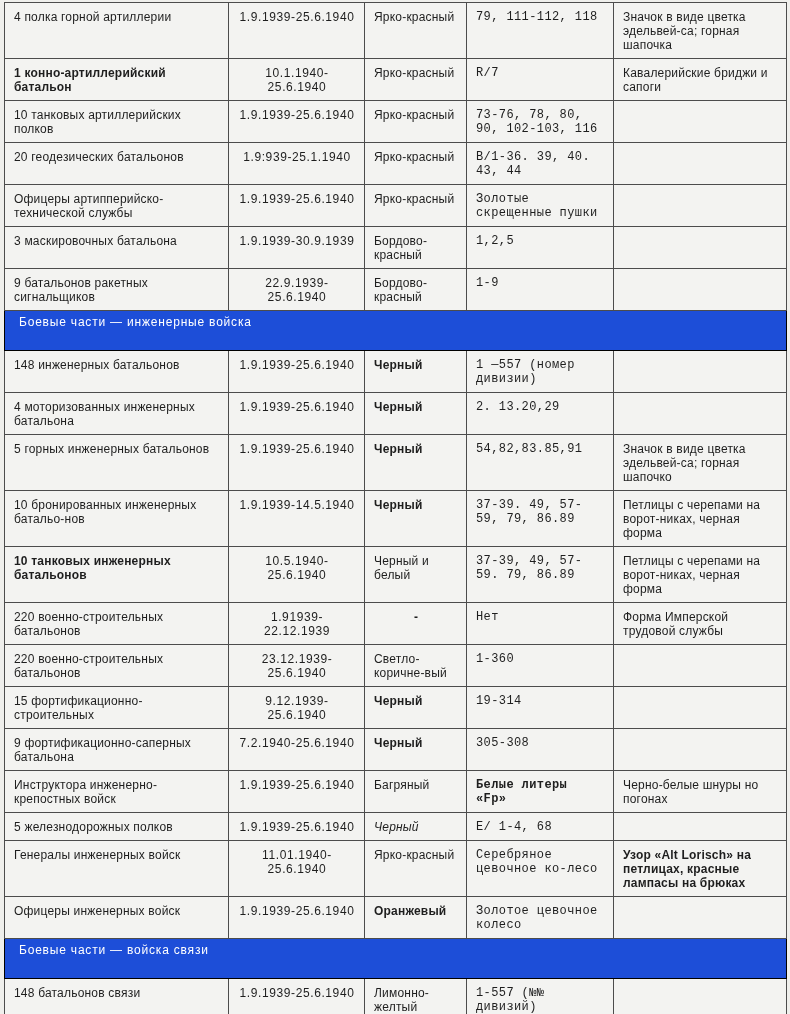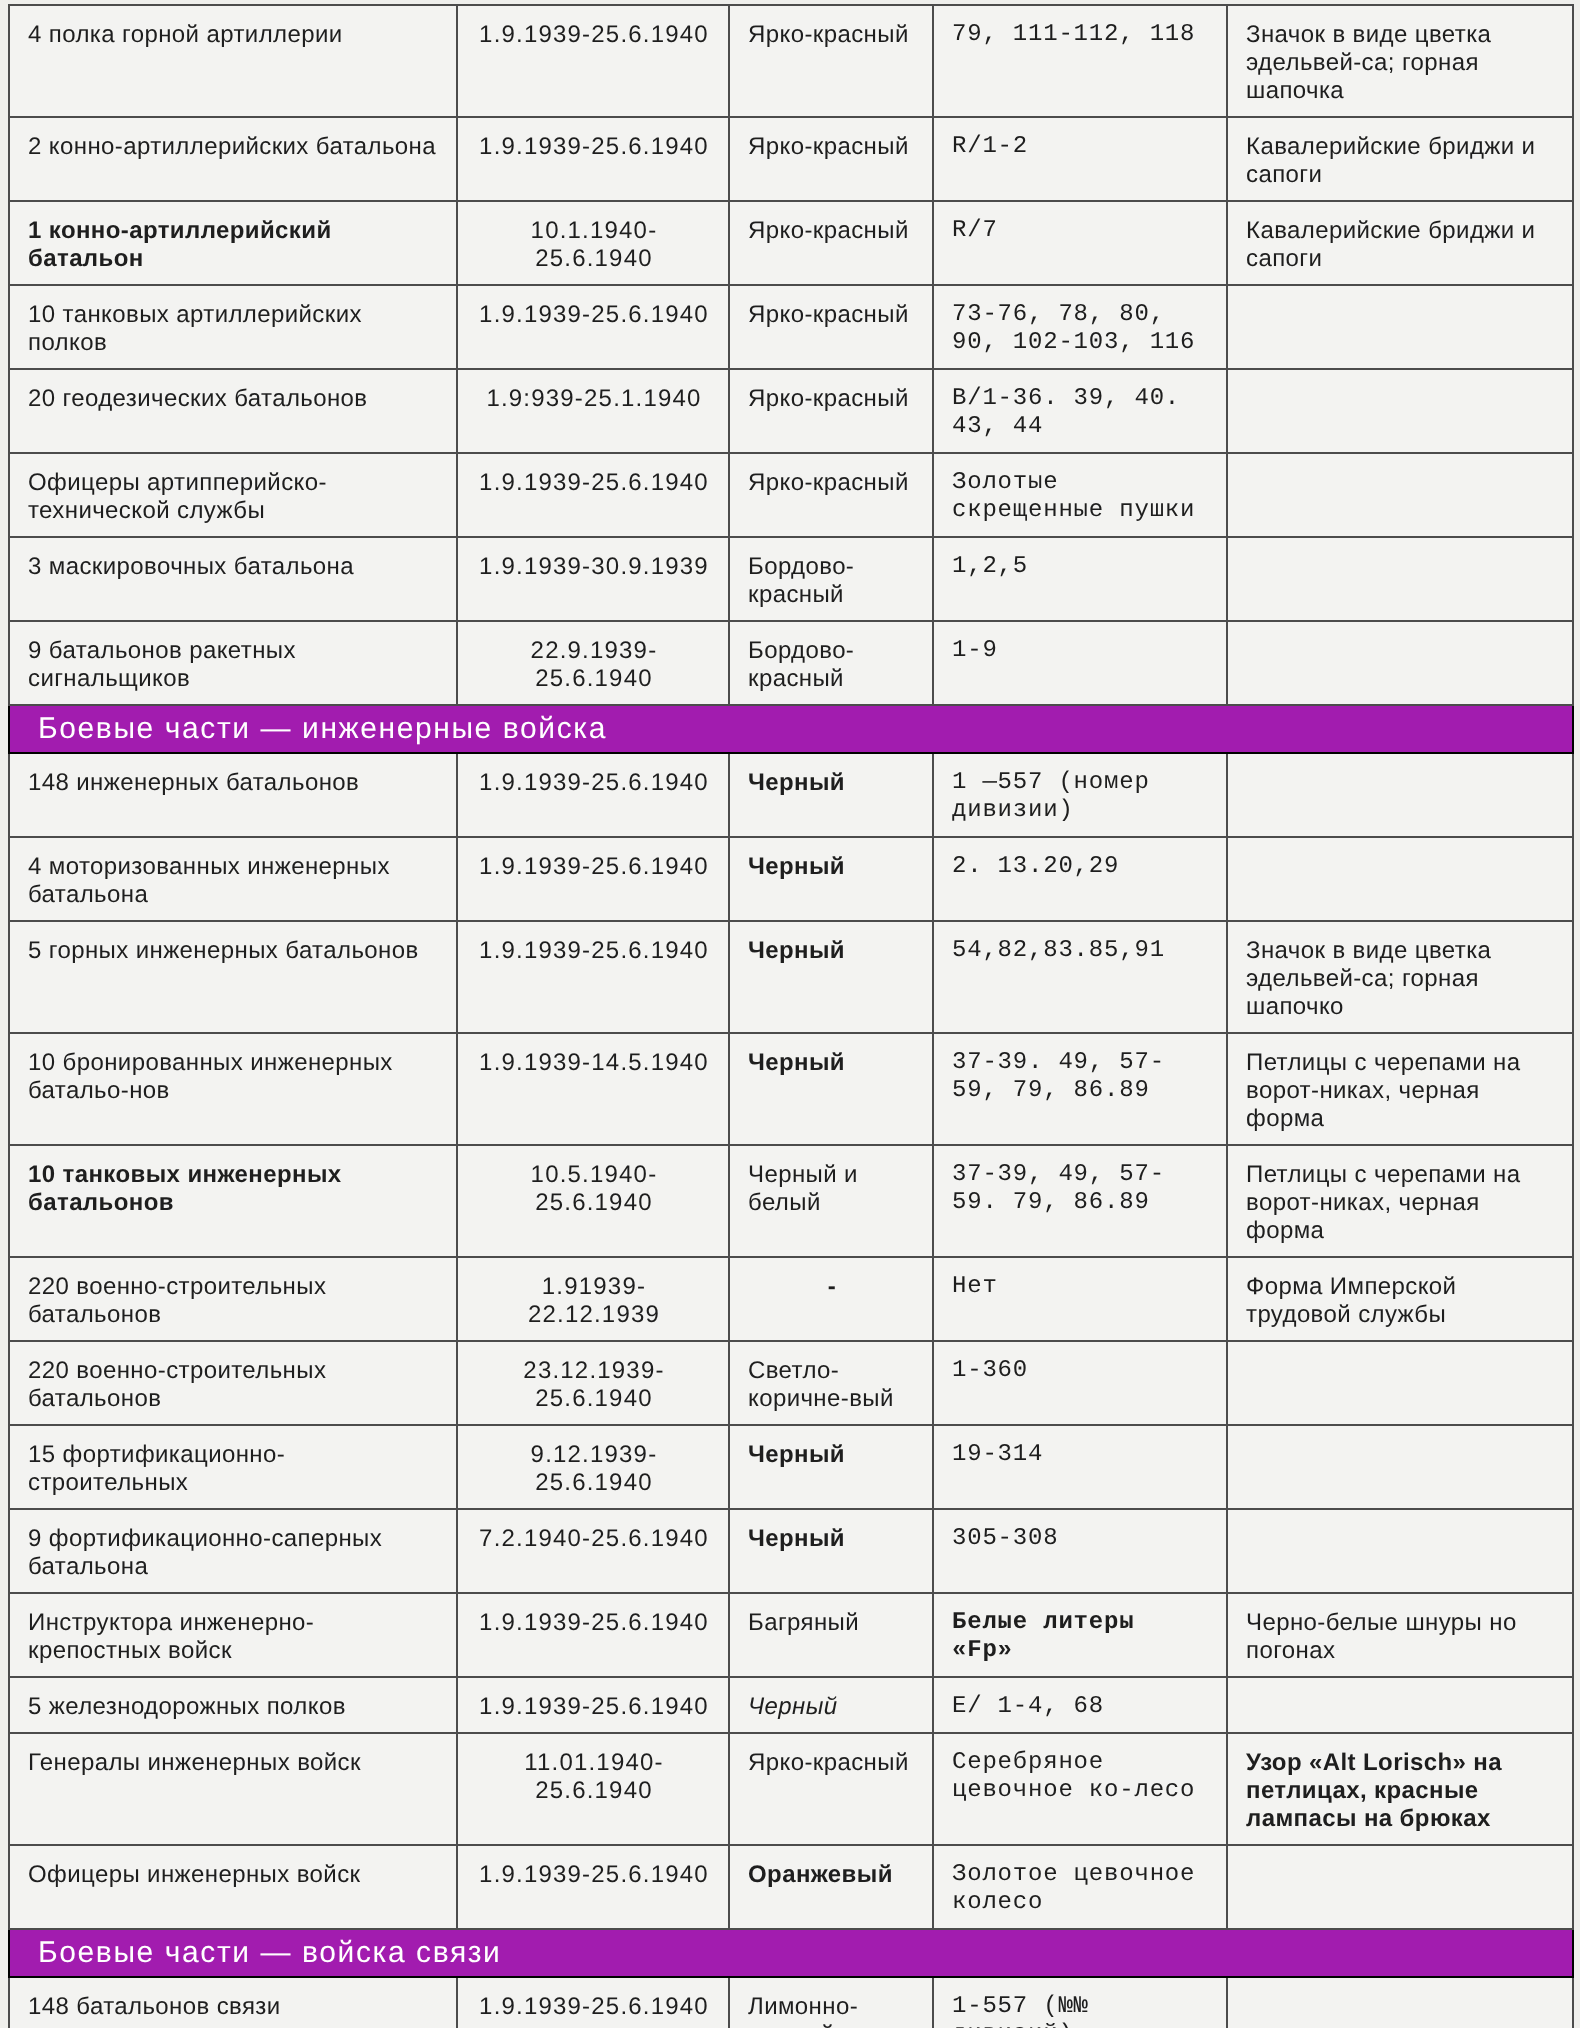--- a/index.html
+++ b/index.html
@@ -32,26 +32,26 @@
     line-height: 14px;
     letter-spacing: 0.2px;
     vertical-align: top;
     padding: 7px 8px 6px 9px;
     overflow: hidden;
   }
   td.cell.dates   { letter-spacing: 0.6px; text-align: center; }
   td.cell.numbers { letter-spacing: 0.4px; font-family: Liberation Mono, monospace; }
   td.section-bar {
     border: 1px solid #000;
-    background: #a21caf;
+    background: #1d4ed8;
     color: #fff;
-    font-size: 15px;
+    font-size: 12px;
     line-height: 13px;
     letter-spacing: 0.8px;
-    padding: 5px 8px 5px 14px;
+    padding: 5px 8px 21px 14px;
     vertical-align: middle;
   }
   .b { font-weight: bold; }
   .i { font-style: italic; }
   .ctr { text-align: center; }
 </style>
 </head>
 <body>
 
 <div class="page">
@@ -65,27 +65,20 @@
     </colgroup>
     <tbody id="table-body">
         <tr>
           <td class="cell unit">4 полка горной артиллерии</td>
           <td class="cell dates">1.9.1939-25.6.1940</td>
           <td class="cell color">Ярко-красный</td>
           <td class="cell numbers">79, 111-112, 118</td>
           <td class="cell notes">Значок в виде цветка эдельвей-са; горная шапочка</td>
         </tr>
         <tr>
-          <td class="cell unit">2 конно-артиллерийских батальона</td>
-          <td class="cell dates">1.9.1939-25.6.1940</td>
-          <td class="cell color">Ярко-красный</td>
-          <td class="cell numbers">R/1-2</td>
-          <td class="cell notes">Кавалерийские бриджи и сапоги</td>
-        </tr>
-        <tr>
           <td class="cell unit b">1 конно-артиллерийский батальон</td>
           <td class="cell dates">10.1.1940-25.6.1940</td>
           <td class="cell color">Ярко-красный</td>
           <td class="cell numbers">R/7</td>
           <td class="cell notes">Кавалерийские бриджи и сапоги</td>
         </tr>
         <tr>
           <td class="cell unit">10 танковых артиллерийских полков</td>
           <td class="cell dates">1.9.1939-25.6.1940</td>
           <td class="cell color">Ярко-красный</td>

